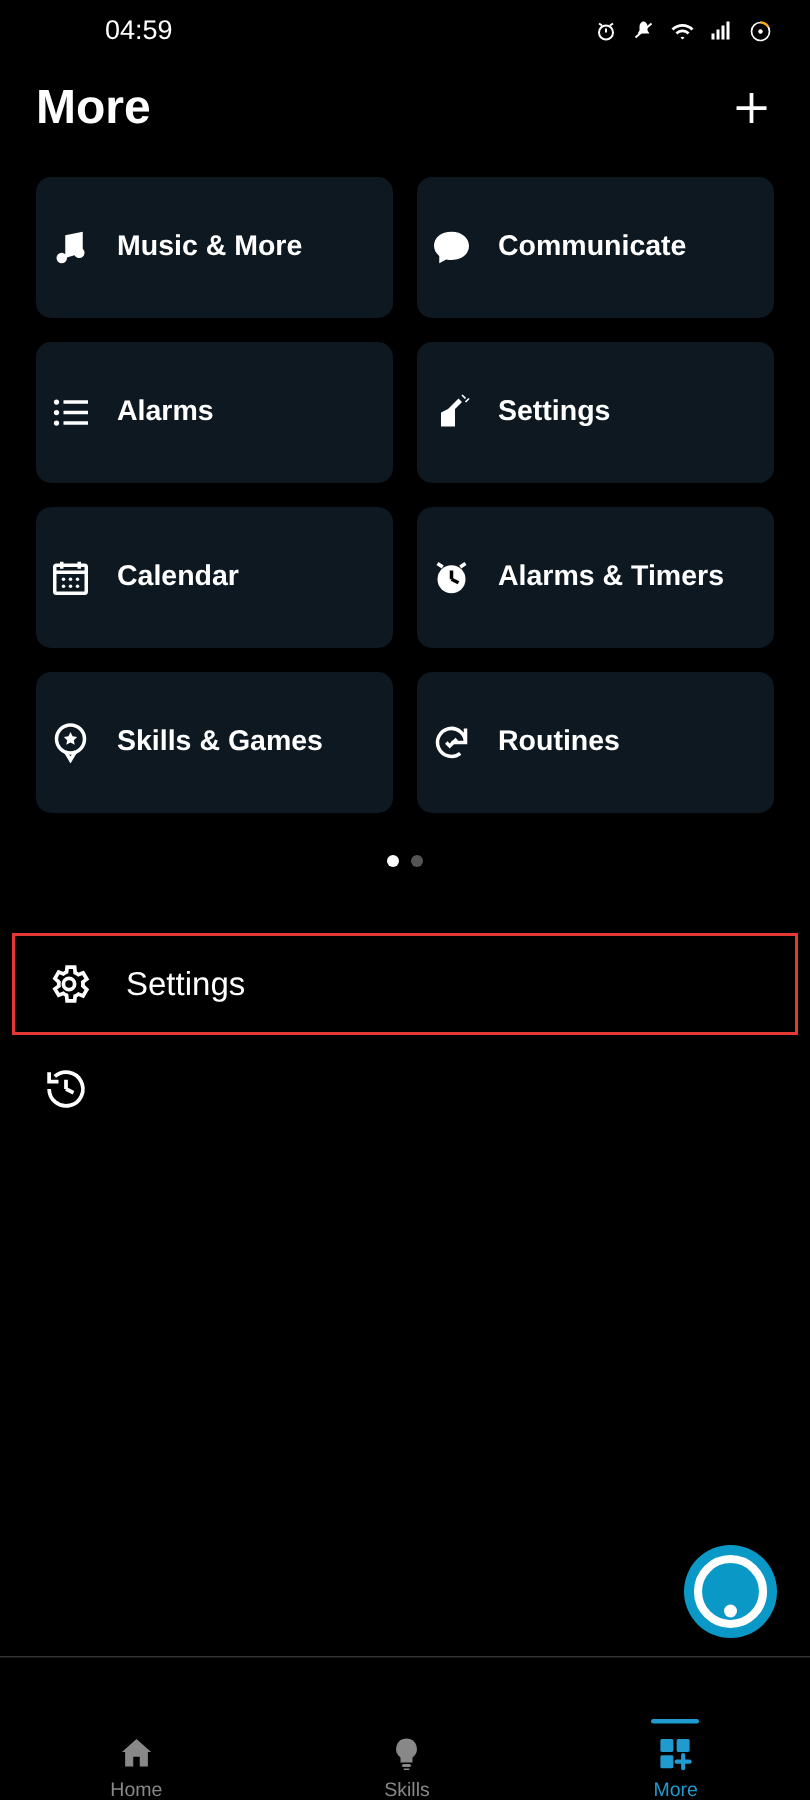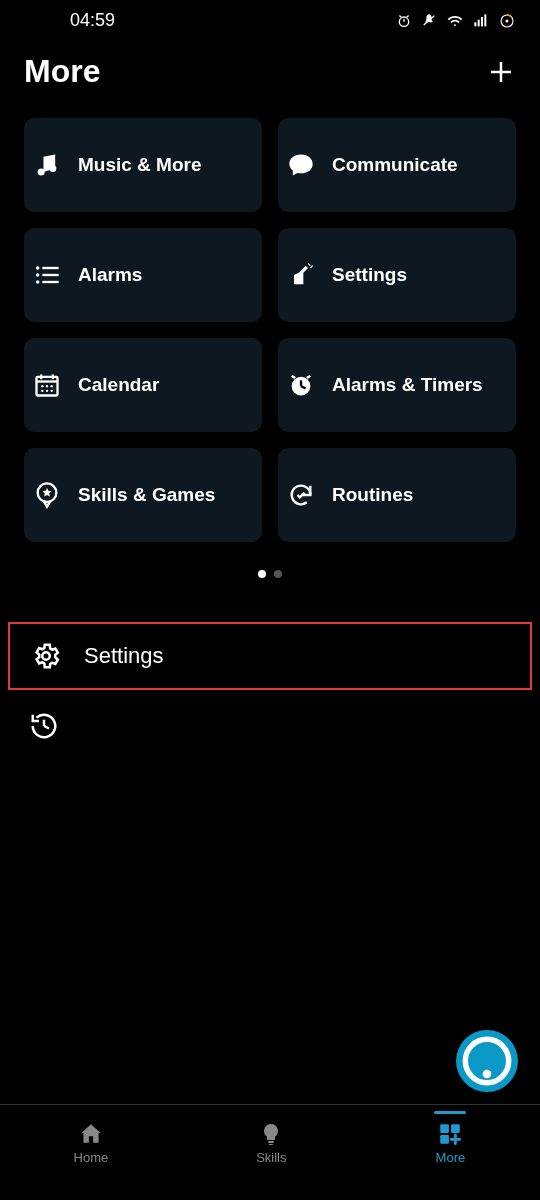--- a/index.html
+++ b/index.html
@@ -116,21 +116,21 @@
     .bottom-bar {
       position: absolute;
       bottom: 0;
       left: 0;
       right: 0;
       height: 96px;
       border-top: 1px solid #333;
       background: #000;
       display: flex;
       justify-content: space-around;
-      align-items: flex-start;
+      align-items: flex-end;
       padding-top: 6px;
     }
     .nav-item {
       display: flex;
       flex-direction: column;
       align-items: center;
       gap: 2px;
       color: #888;
     }
     .nav-item.active { color: #1f9bcf; }

